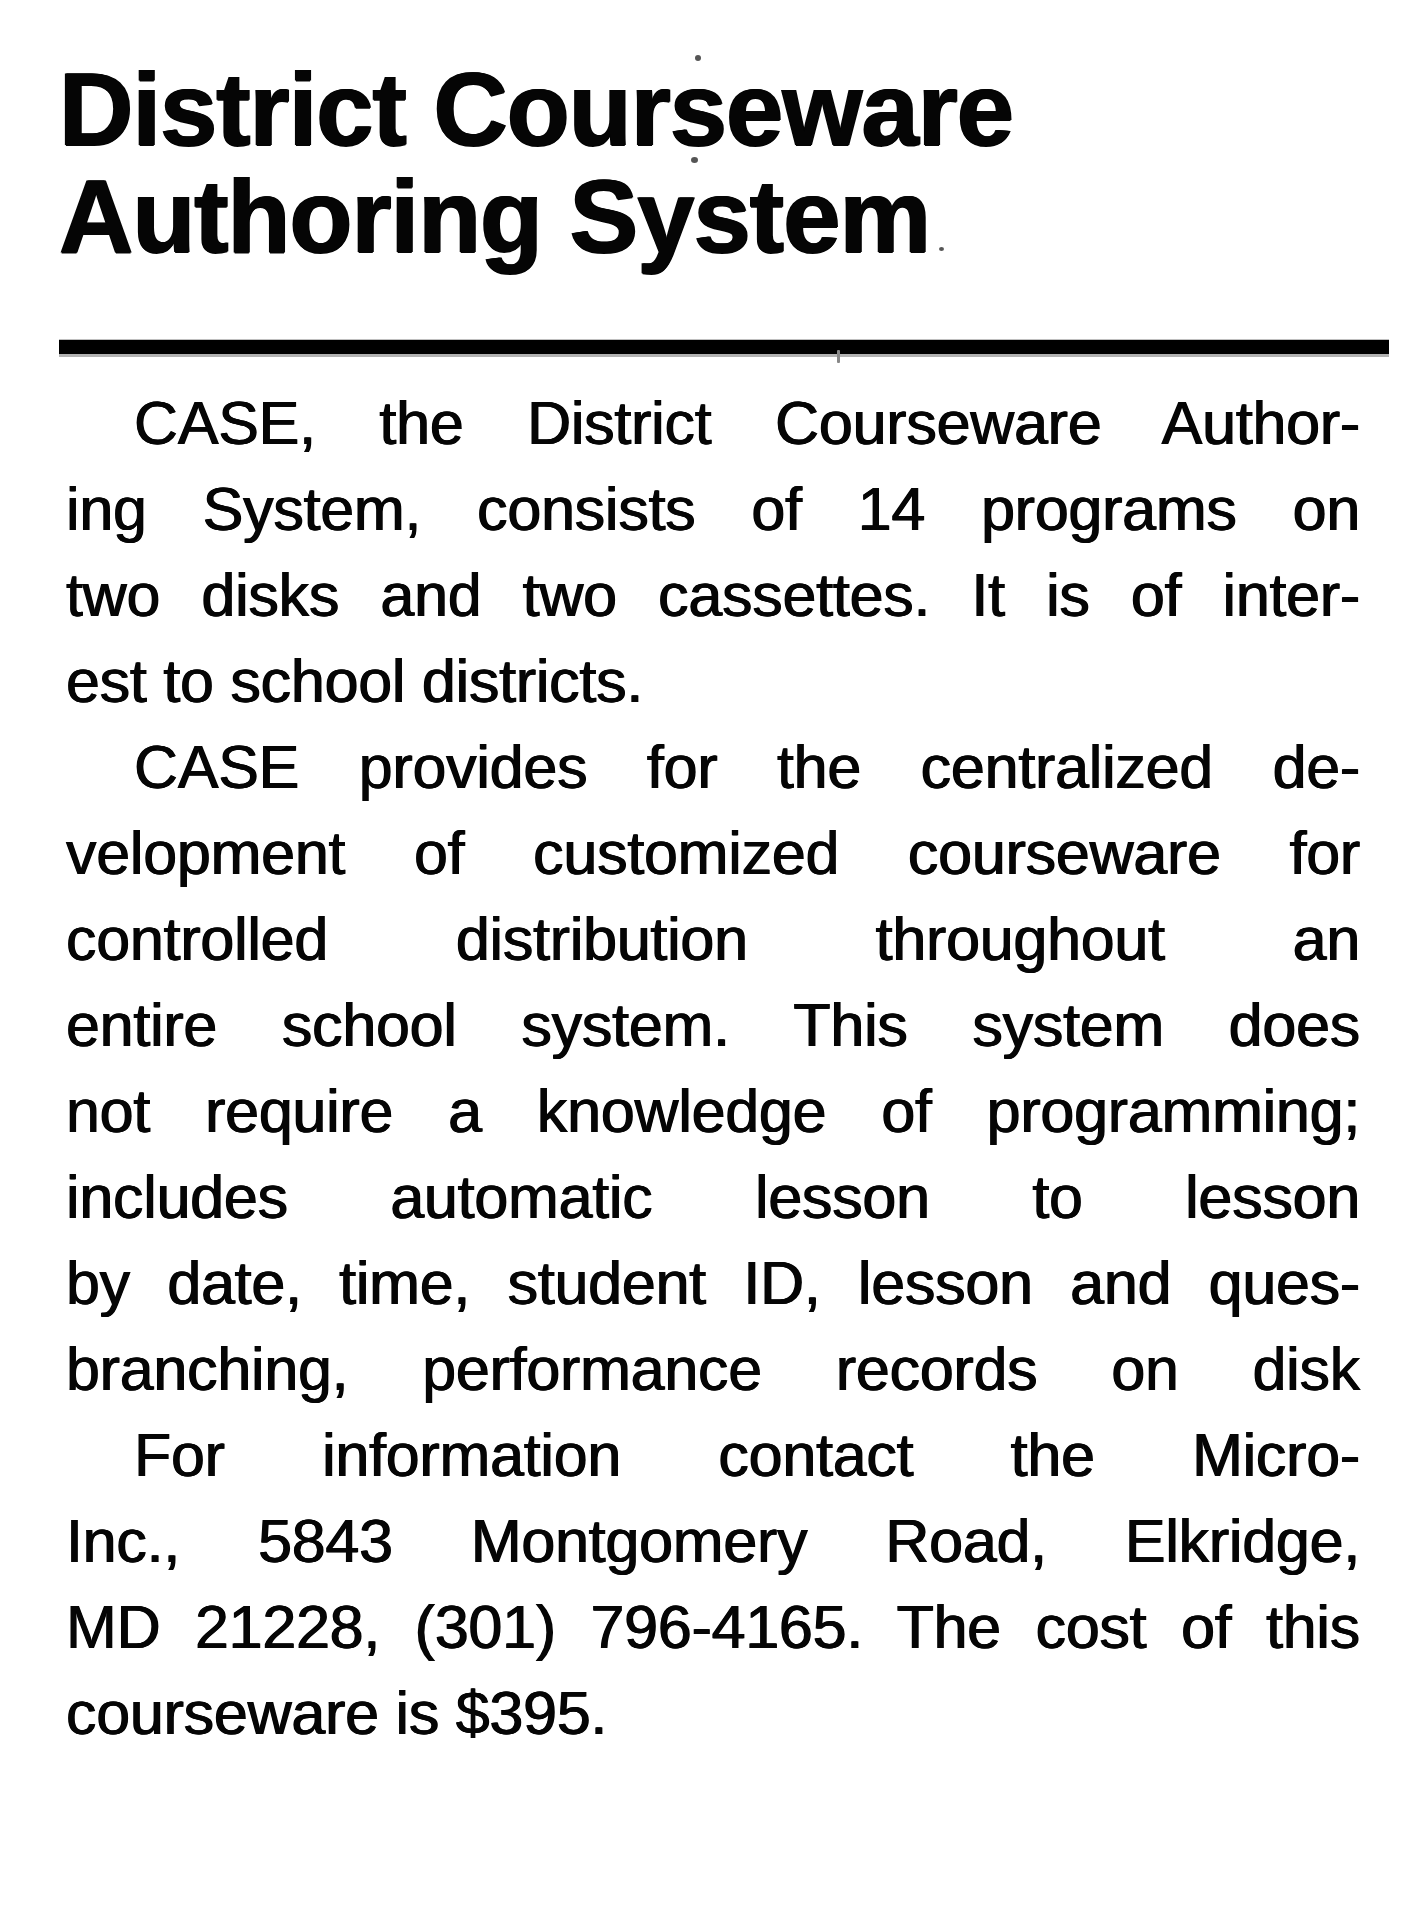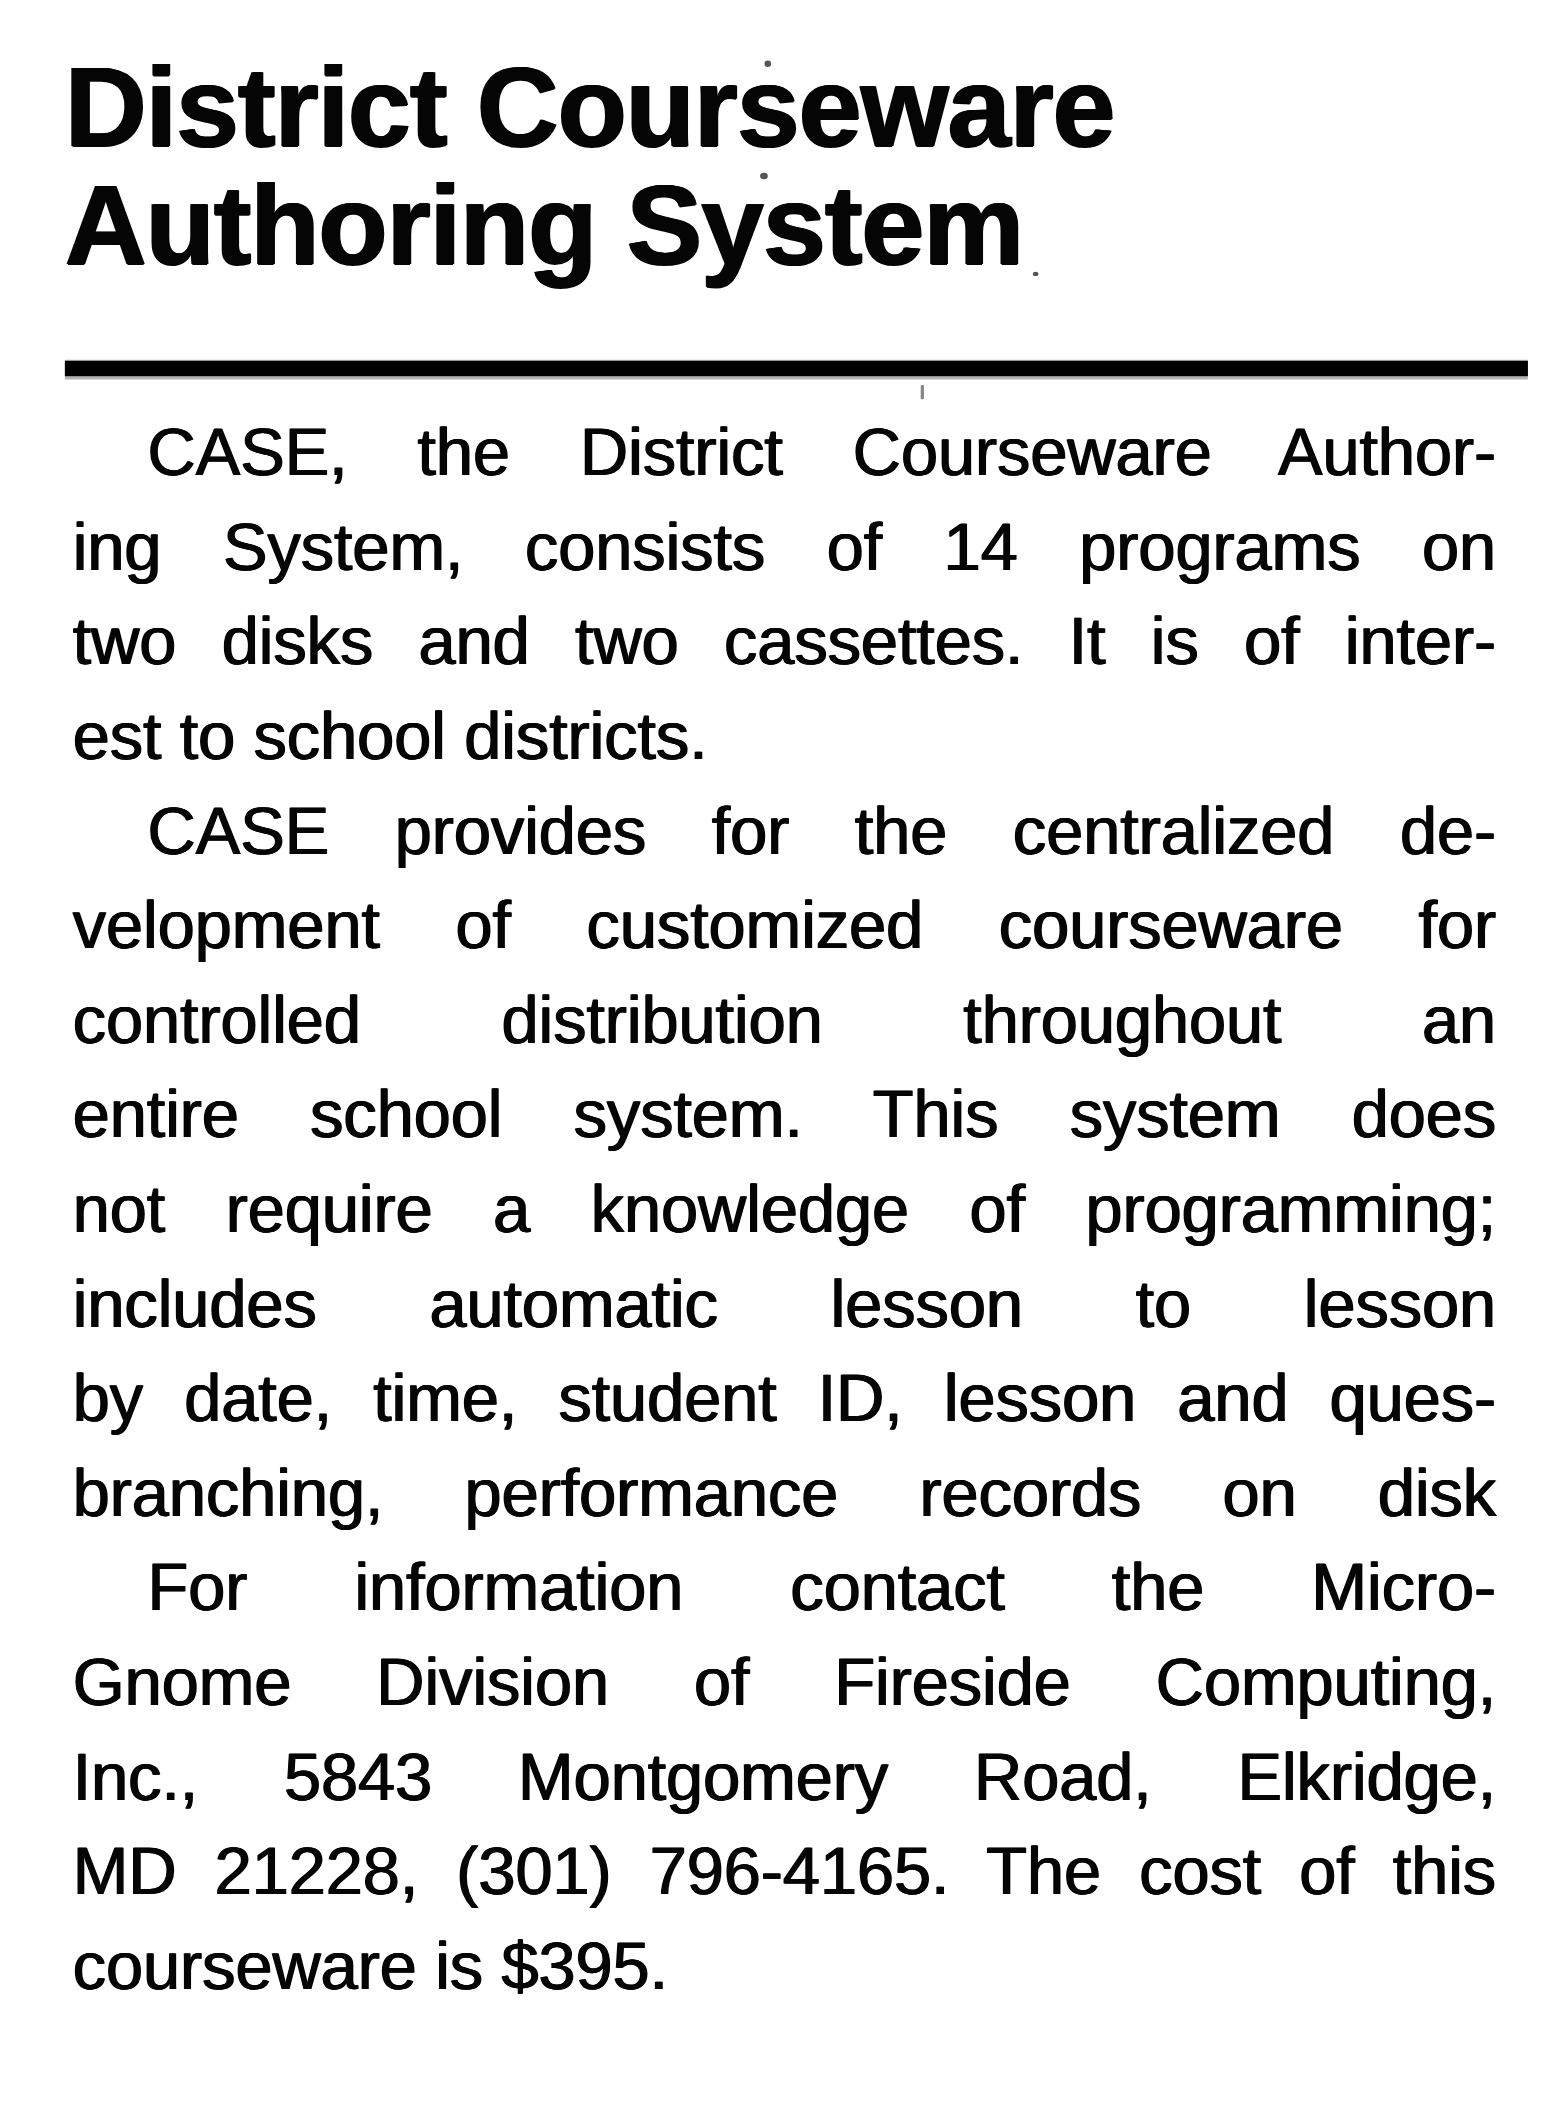--- a/index.html
+++ b/index.html
@@ -16,21 +16,21 @@
     font-family: "Liberation Sans", "DejaVu Sans", sans-serif;
     color: #060606;
   }
   .content {
     position: absolute;
     left: 66px;
     top: 44px;
     width: 1294px;
   }
   .headline {
-    margin: 0 0 0 -7px;
+    margin: 12px 0 0 -7px;
     font-size: 103px;
     line-height: 107px;
     font-weight: 700;
     letter-spacing: -1px;
     color: #050505;
     text-shadow: 1px 0 0 currentColor, -1px 0 0 currentColor, 0 1px 0 currentColor;
   }
   .hl-line { display: block; white-space: nowrap; }
   .rule {
     margin: 70px 0 0 -7px;
@@ -91,21 +91,20 @@
         <span class="line">controlled distribution throughout an</span>
         <span class="line">entire school system. This system does</span>
         <span class="line">not require a knowledge of programming;</span>
         <span class="line">includes automatic lesson to lesson</span>
         <span class="line">by date, time, student ID, lesson and ques-</span>
         <span class="line">branching, performance records on disk</span>
       </p>
 
       <p class="para">
         <span class="line indent">For information contact the Micro-</span>
-        <span class="line">Gnome Division of Fireside Computing,</span>
         <span class="line">Inc., 5843 Montgomery Road, Elkridge,</span>
         <span class="line">MD 21228, (301) 796-4165. The cost of this</span>
         <span class="line last">courseware is $395.</span>
       </p>
 
     </div>
   </div>
 
   <div class="speck" style="left:695px; top:55px; width:6px; height:6px;"></div>
   <div class="speck" style="left:691px; top:157px; width:7px; height:6px;"></div>

